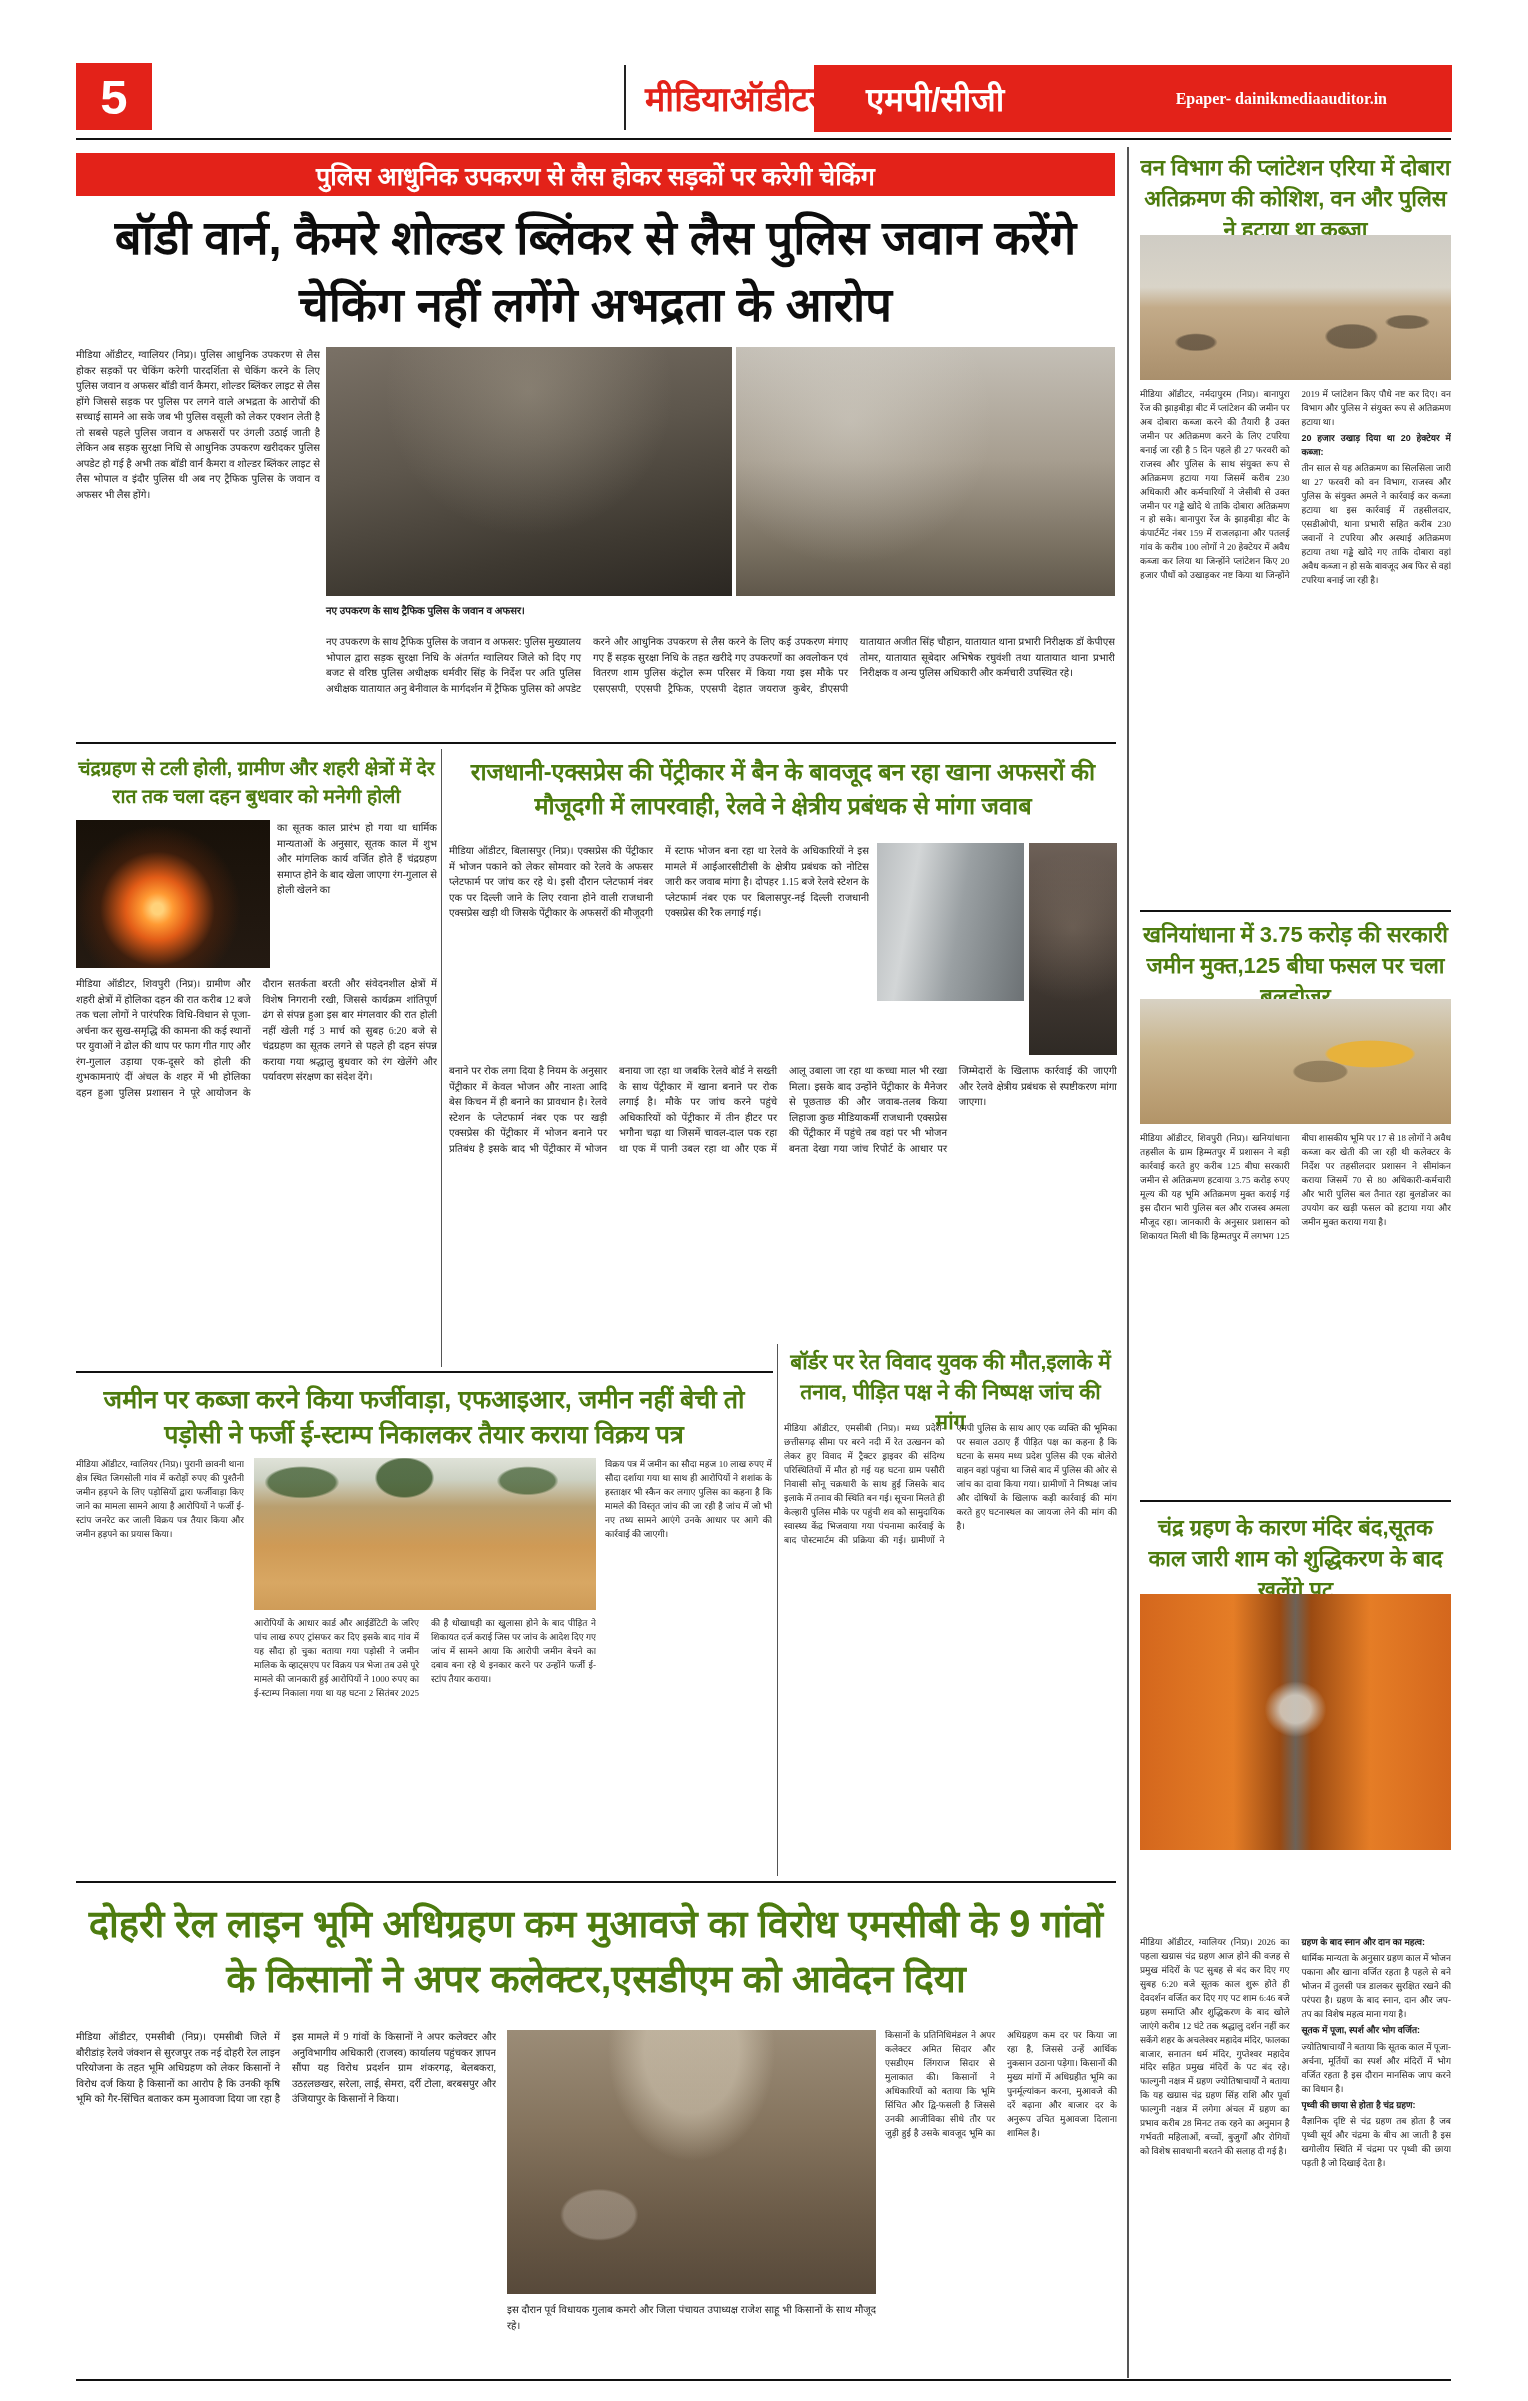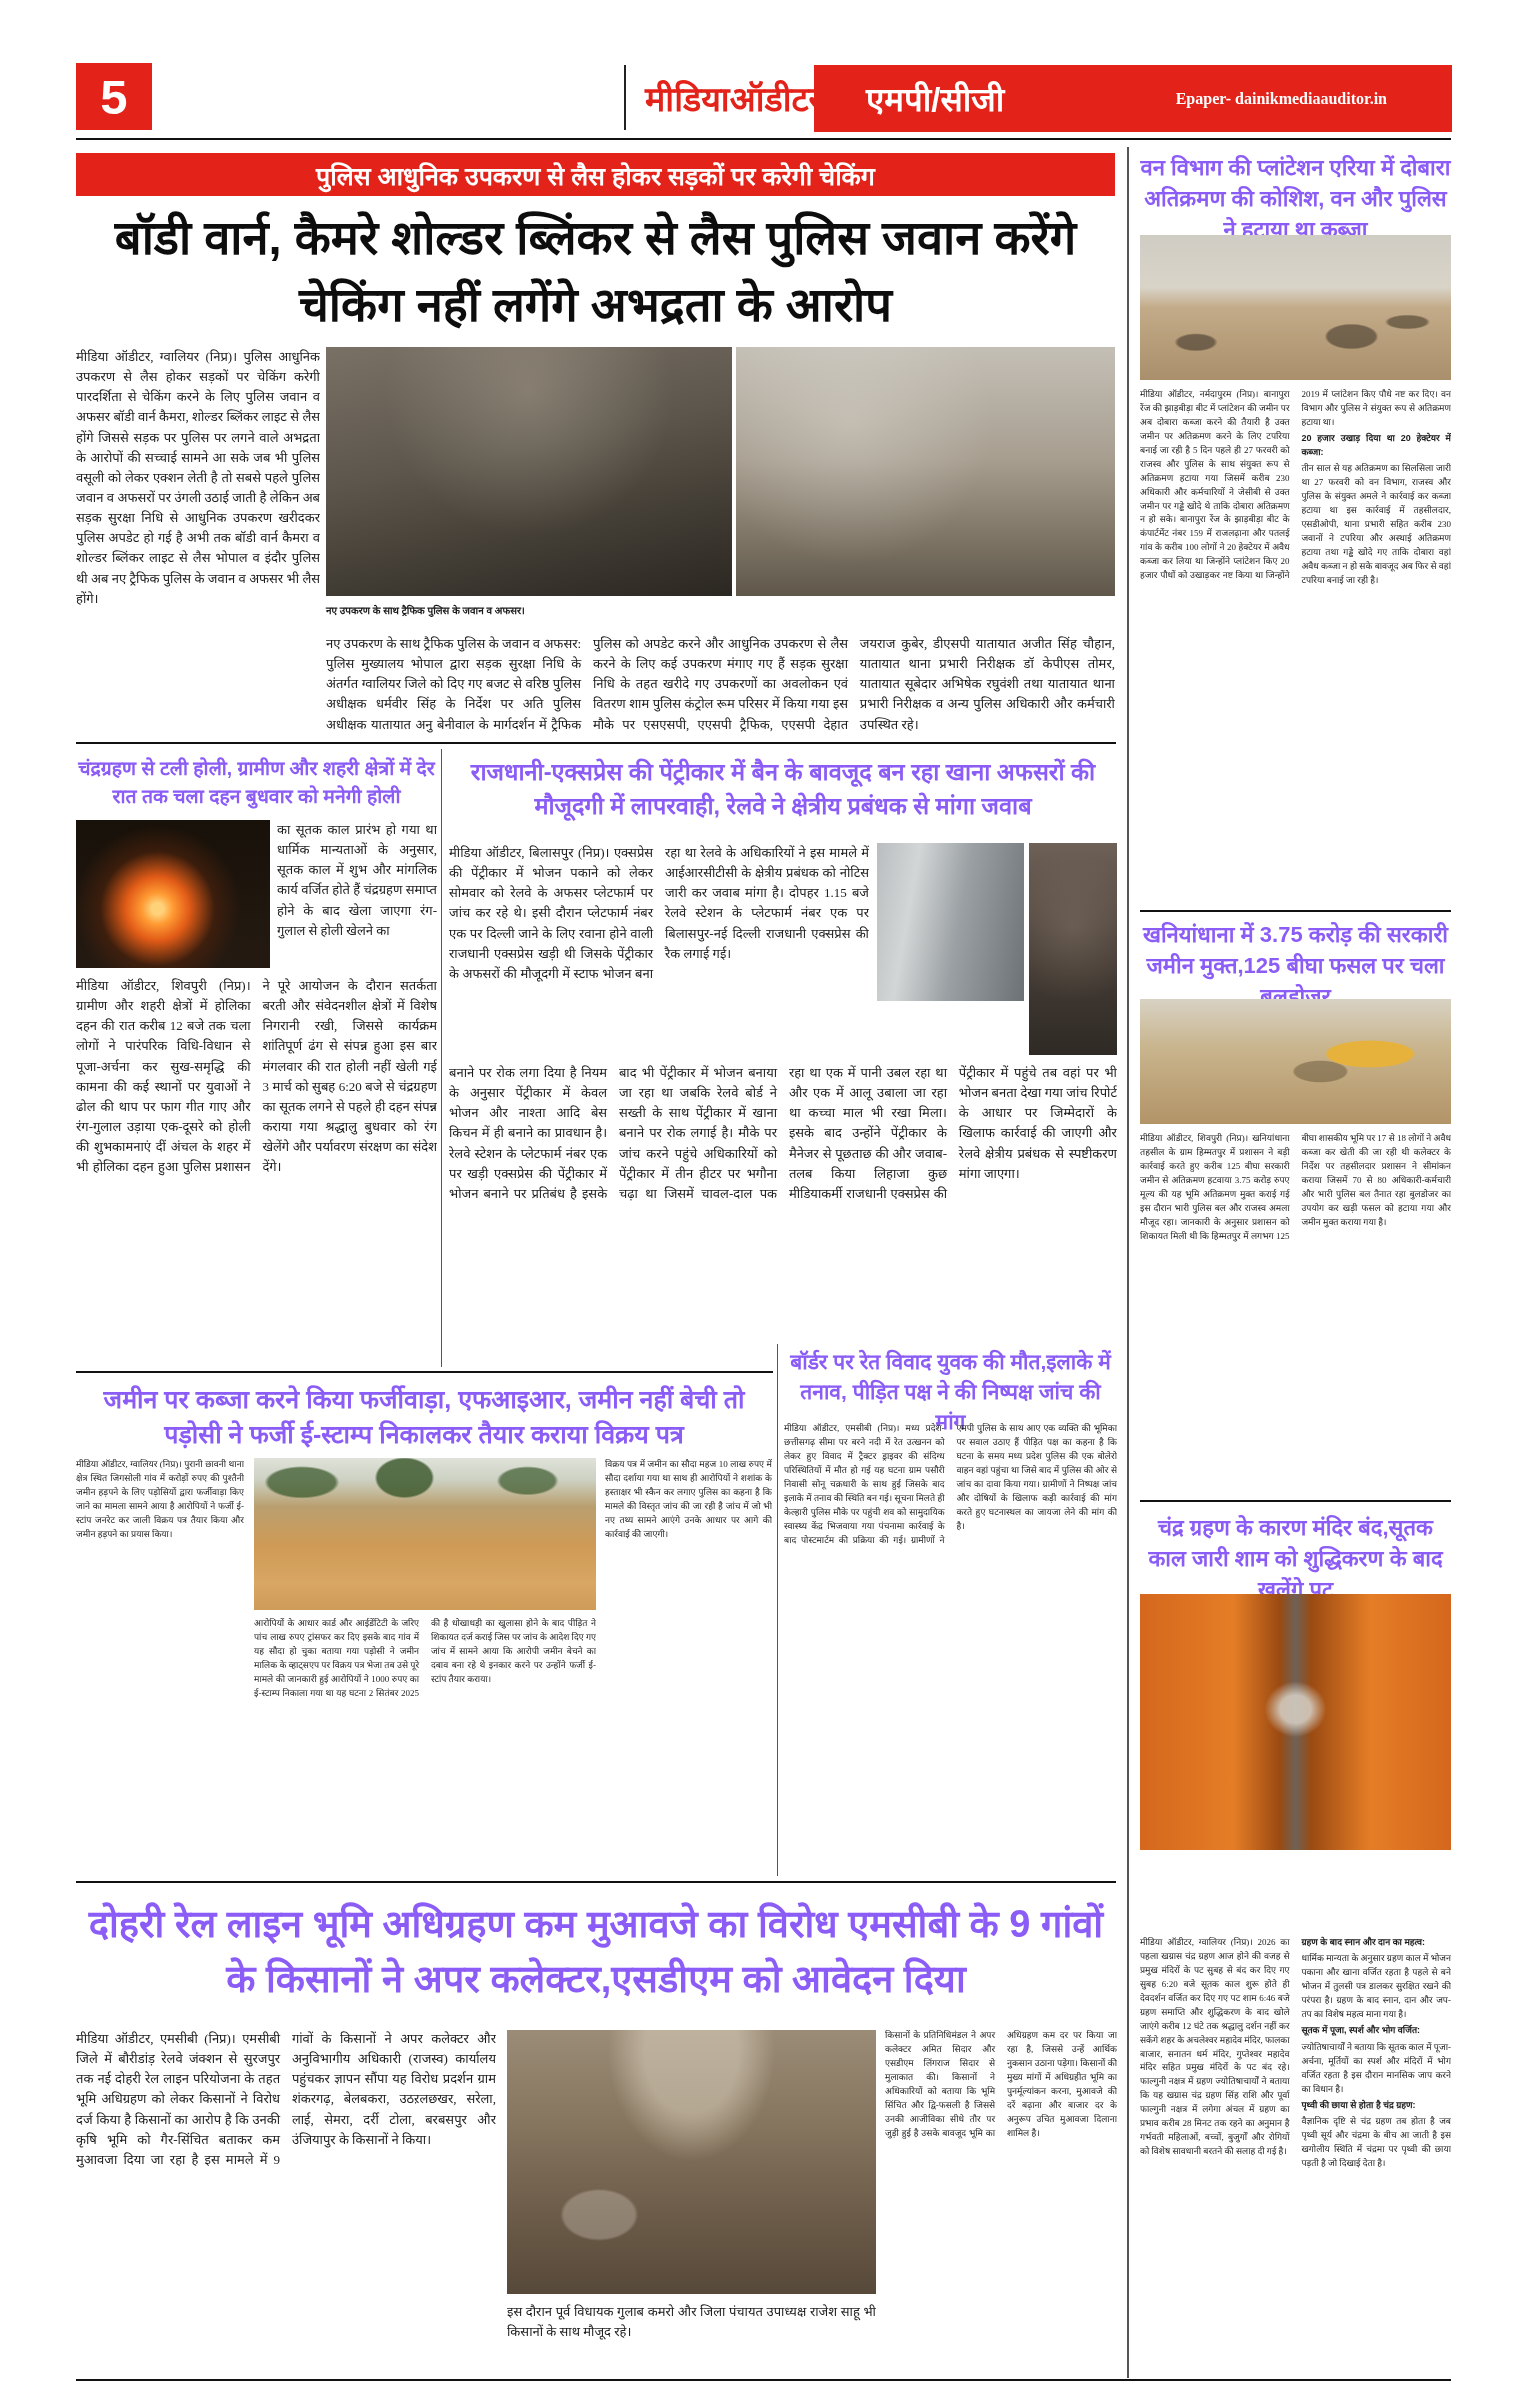--- a/index.html
+++ b/index.html
@@ -23,23 +23,23 @@
   .hrule{left:76px;top:138px;width:1375px;height:2.4px;background:#111;}
   
   .rule{background:#111;}
   .vr{background:#555;}
   
   .kicker{left:76px;top:153px;width:1039px;height:43px;background:#e32219;color:#fff;
           display:flex;align-items:center;justify-content:center;font-size:25px;font-weight:bold;
           font-family:"Liberation Sans","DejaVu Sans",sans-serif;}
   .mainhl{left:76px;top:205px;width:1039px;text-align:center;font-size:47px;line-height:1.42;
           font-weight:bold;font-family:"Liberation Sans","DejaVu Sans",sans-serif;color:#0d0d0d;}
-  .hl{font-weight:bold;text-align:center;font-family:"Liberation Sans","DejaVu Sans",sans-serif;color:#8b5cf6;}
+  .hl{font-weight:bold;text-align:center;font-family:"Liberation Sans","DejaVu Sans",sans-serif;color:#4d7c0f;}
   
-  .bt{font-size:13px;line-height:1.55;text-align:justify;overflow:hidden;}
+  .bt{font-size:10px;line-height:1.55;text-align:justify;overflow:hidden;}
   .bt2{column-count:2;column-gap:11.8px;}
   .bt3{column-count:3;column-gap:11.8px;}
   .bt4{column-count:4;column-gap:11.8px;}
   .btsm{font-size:9px;}
   .subhd{font-weight:bold;font-family:"Liberation Sans","DejaVu Sans",sans-serif;}
   .cap{font-size:10px;font-weight:bold;font-family:"Liberation Sans","DejaVu Sans",sans-serif;}
   p.jp{margin:0 0 2.4px 0;}
   
   .ph{position:absolute;overflow:hidden;background:#b7ab98;}
   .ph-forest{background:

